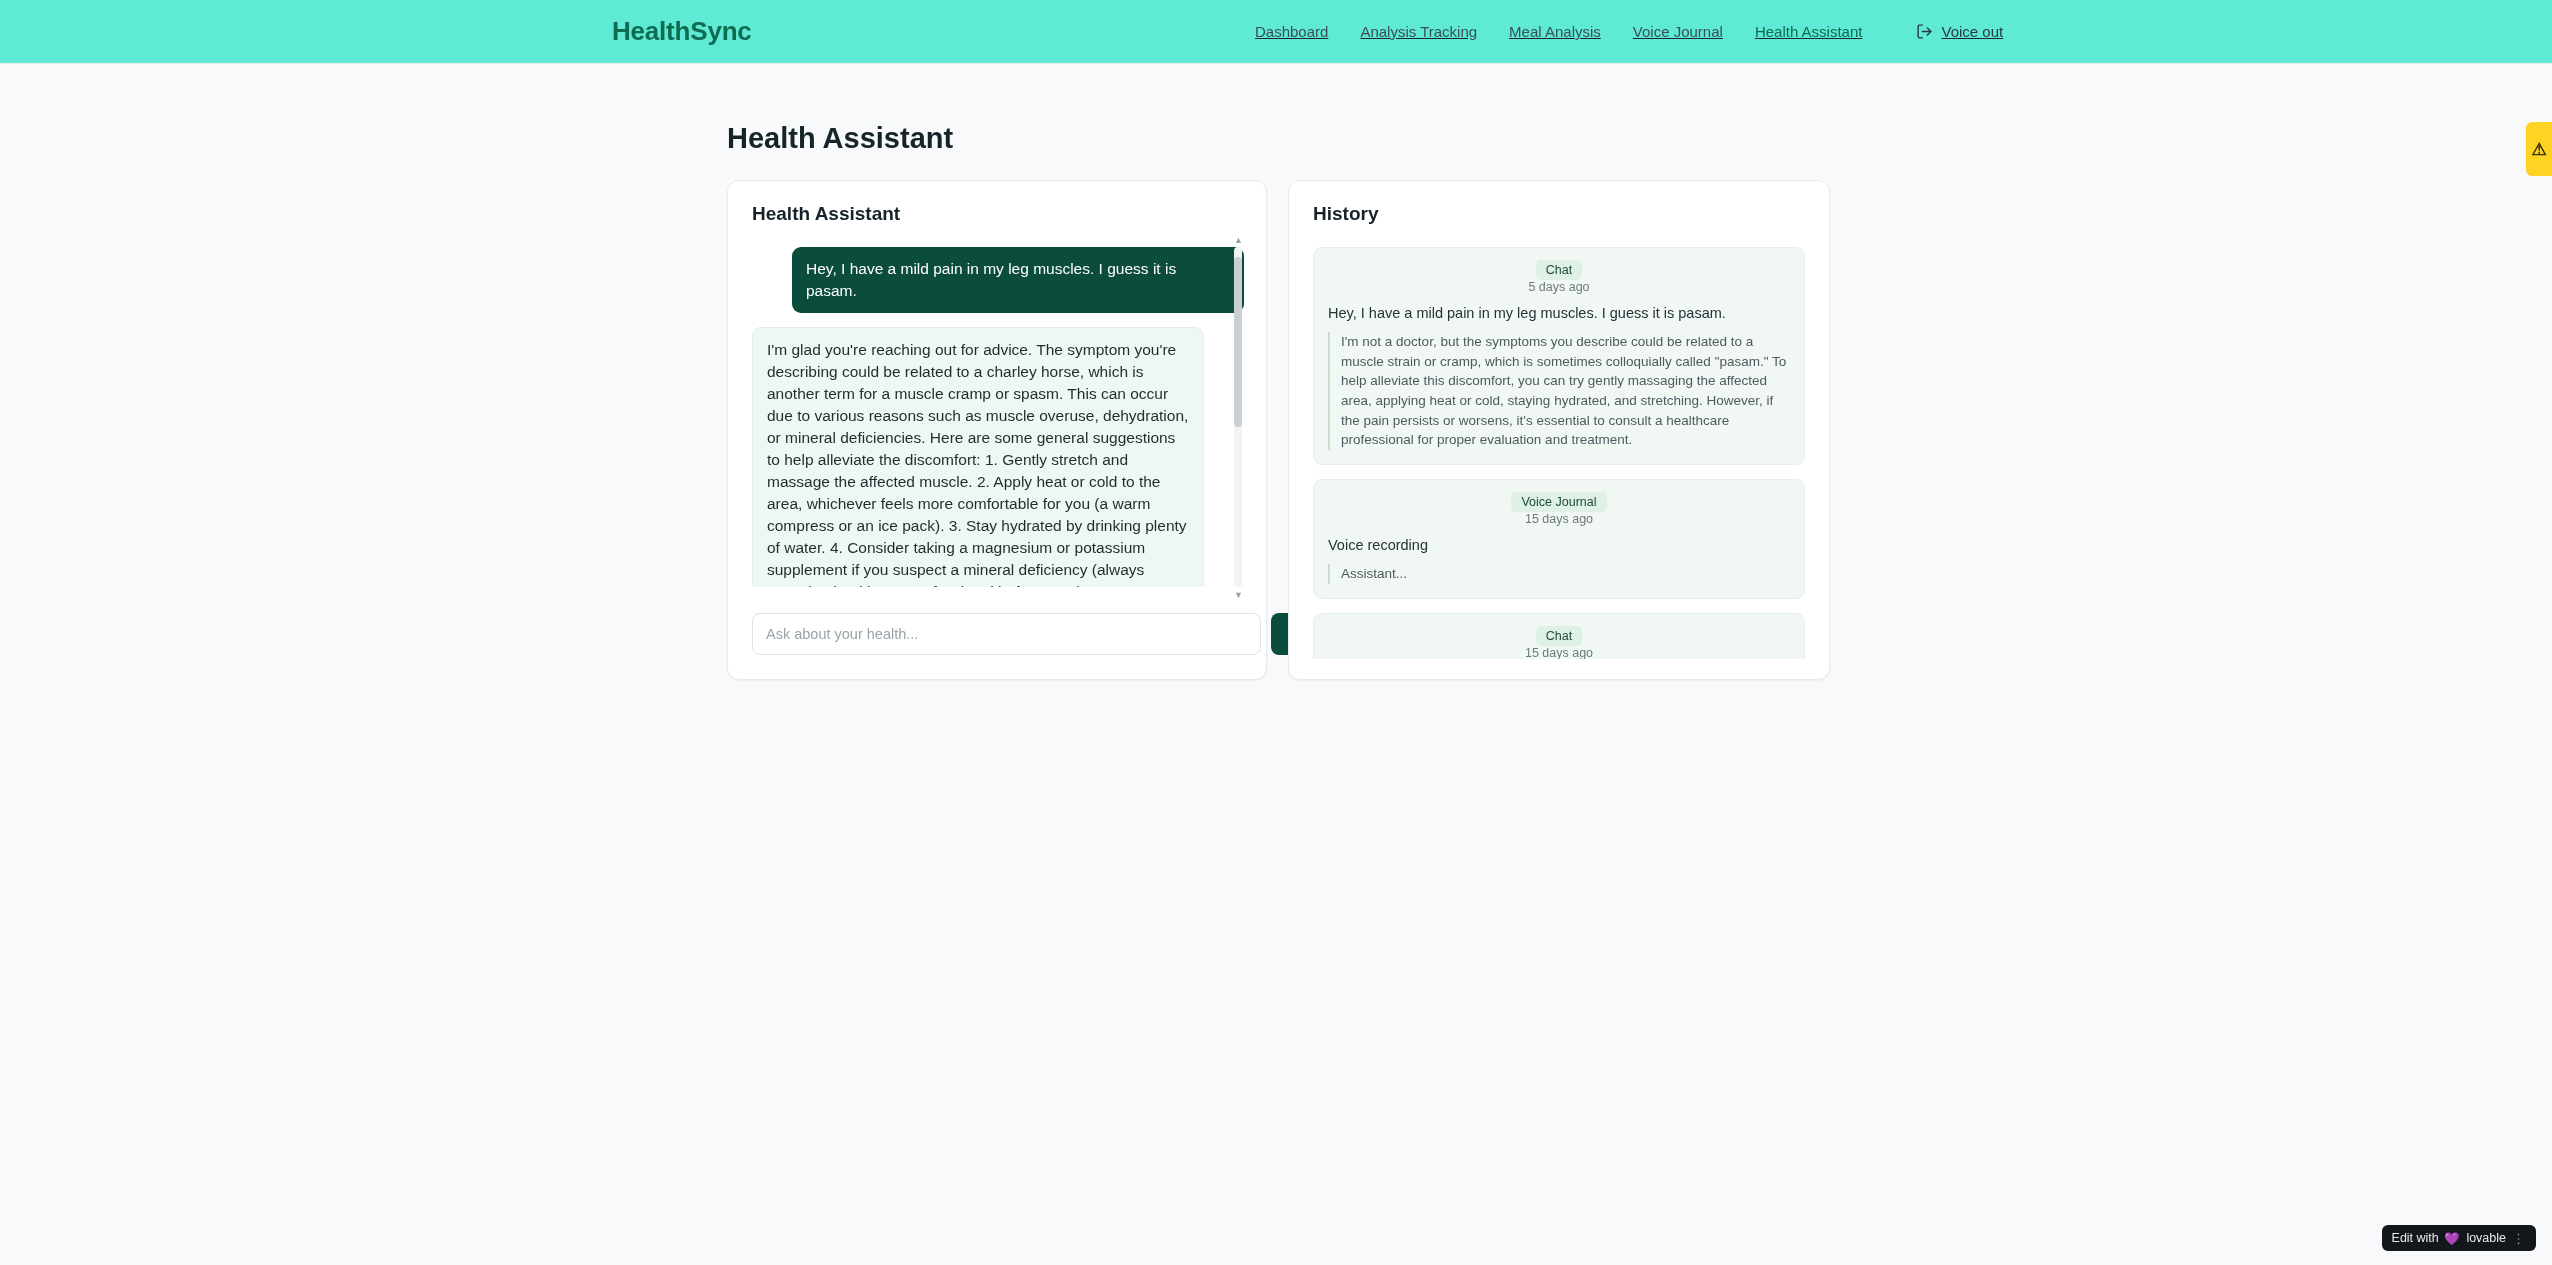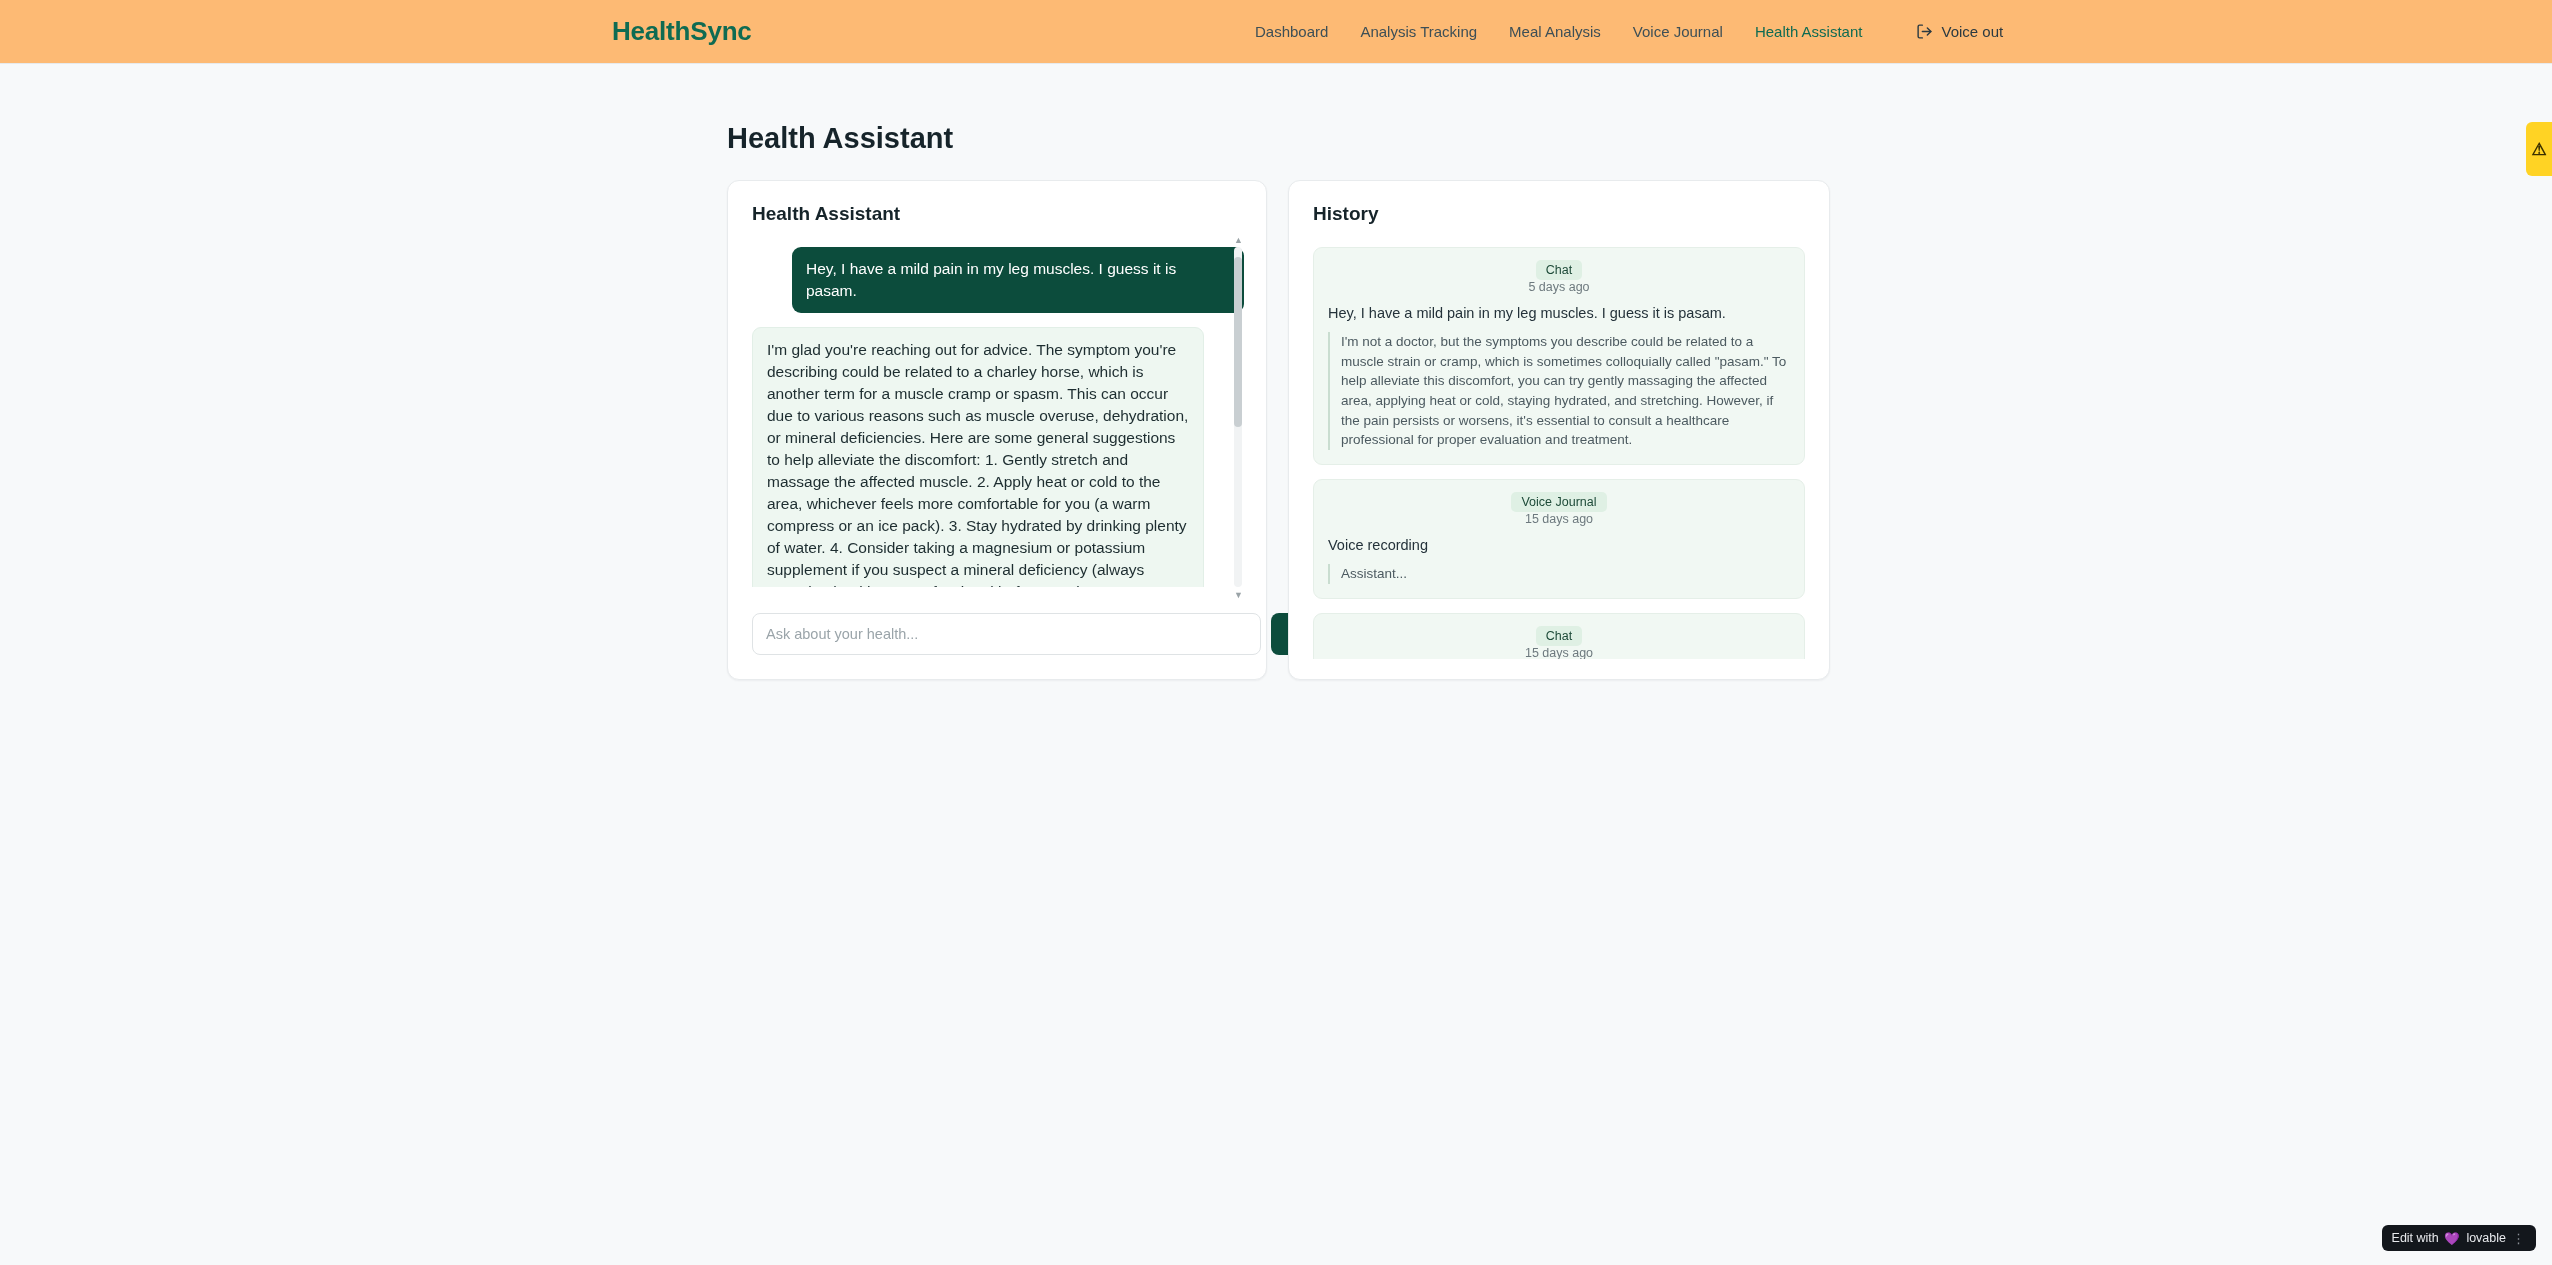--- a/index.html
+++ b/index.html
@@ -8,40 +8,41 @@
     width: 2552px; height: 1265px;
     background: #f7f9fa;
     font-family: "Liberation Sans", sans-serif;
     color: #1b2a2f;
     overflow: hidden;
   }
 
   
   .navbar {
     height: 64px;
-    background: #fdba74;
+    background: #5eead4;
     border-bottom: 1px solid #e7eaec;
     display: flex;
     align-items: center;
     position: relative;
   }
   .brand {
     position: absolute;
     left: 612px;
     font-size: 26px;
     font-weight: bold;
     color: #0f6b52;
     letter-spacing: -0.2px;
   }
   .nav-links {
     position: absolute;
     left: 1255px;
     display: flex;
     align-items: center;
     gap: 32px;
+    text-decoration: underline;
   }
   .nav-link {
     font-size: 15px;
     color: #3d4f56;
     text-decoration: none;
     white-space: nowrap;
   }
   .nav-link.active { color: #0f6b52; font-weight: 500; }
   .signout {
     display: flex;

